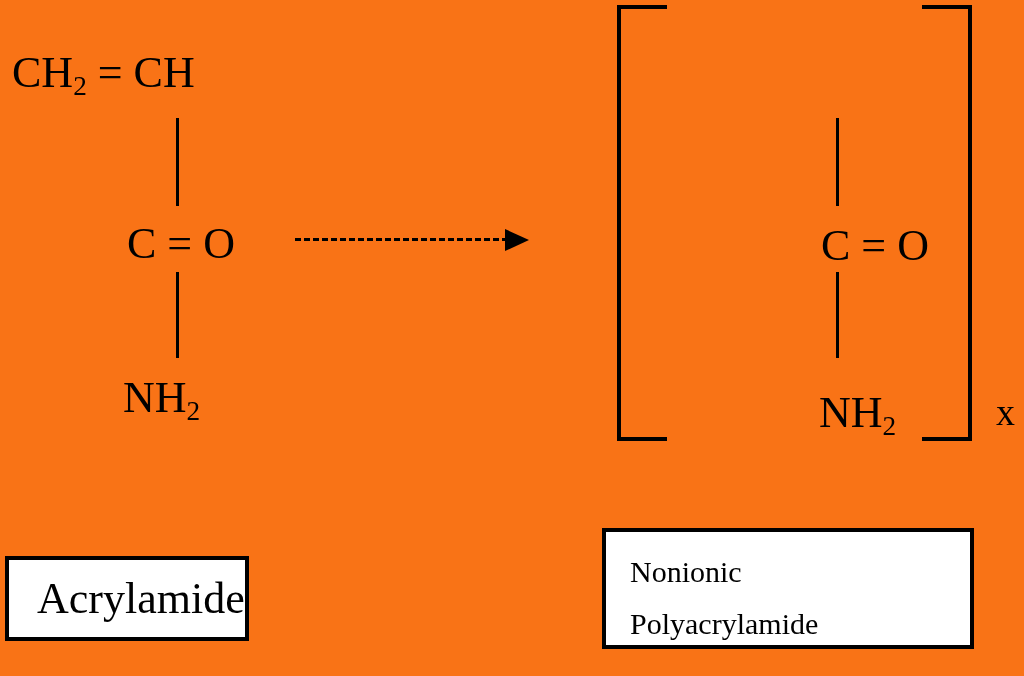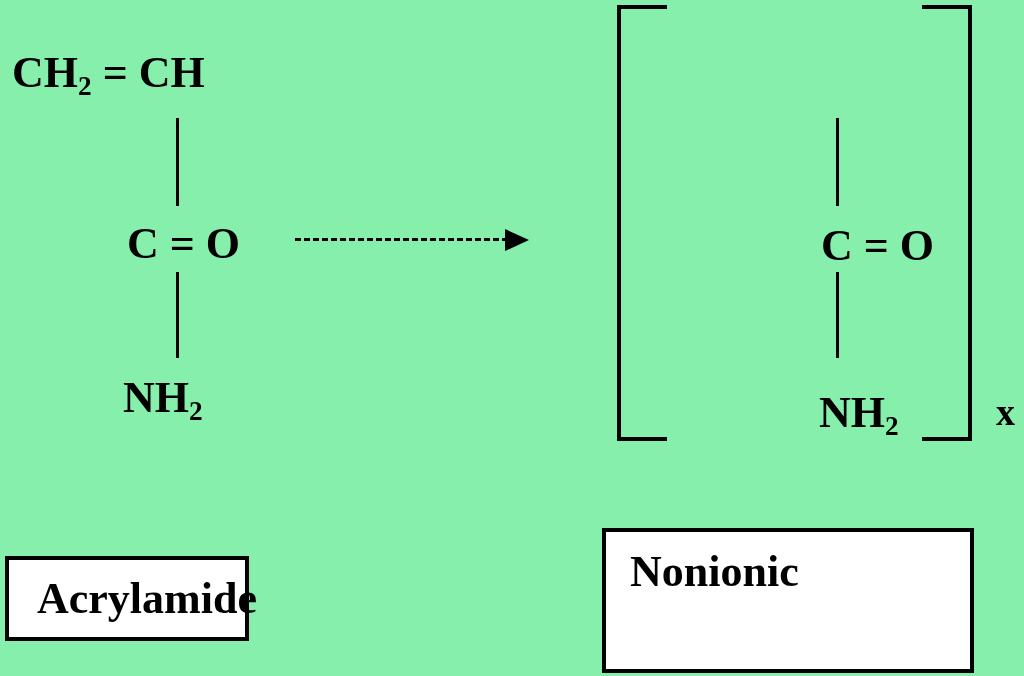--- a/index.html
+++ b/index.html
@@ -4,25 +4,24 @@
 <style>
   html, body {
     margin: 0;
     padding: 0;
     background: #ffffff;
   }
   .canvas {
     position: relative;
     width: 1024px;
     height: 676px;
-    background: #86efac;
+    background: #f97316;
     font-family: "Liberation Serif", "DejaVu Serif", serif;
     color: #000000;
     overflow: hidden;
-    font-weight: bold;
   }
   .formula {
     position: absolute;
     font-size: 44px;
     line-height: 1.12;
     white-space: nowrap;
     color: #000000;
   }
   .formula .subsc {
     font-size: 0.62em;
@@ -70,23 +69,23 @@
     height: 85px;
     display: flex;
     align-items: center;
     padding-left: 28px;
     font-size: 44px;
   }
   .label-box.polymer-label {
     left: 602px;
     top: 528px;
     width: 372px;
-    height: 145px;
+    height: 121px;
     padding: 14px 10px 0 24px;
-    font-size: 44px;
+    font-size: 30px;
     line-height: 52px;
   }
 </style>
 </head>
 <body>
 
 <div class="canvas">
 
   <div class="formula" style="left:12px; top:48px;">
     <span>CH</span><span class="subsc">2</span><span> = CH</span>
@@ -129,15 +128,16 @@
   </div>
 
   <div class="repeat-x" style="left:996px; top:393px;">x</div>
 
   <div class="label-box monomer-label">
     <span>Acrylamide</span>
   </div>
 
   <div class="label-box polymer-label">
     <div>Nonionic</div>
+    <div>Polyacrylamide</div>
   </div>
 
 </div>
 
 </body></html>

